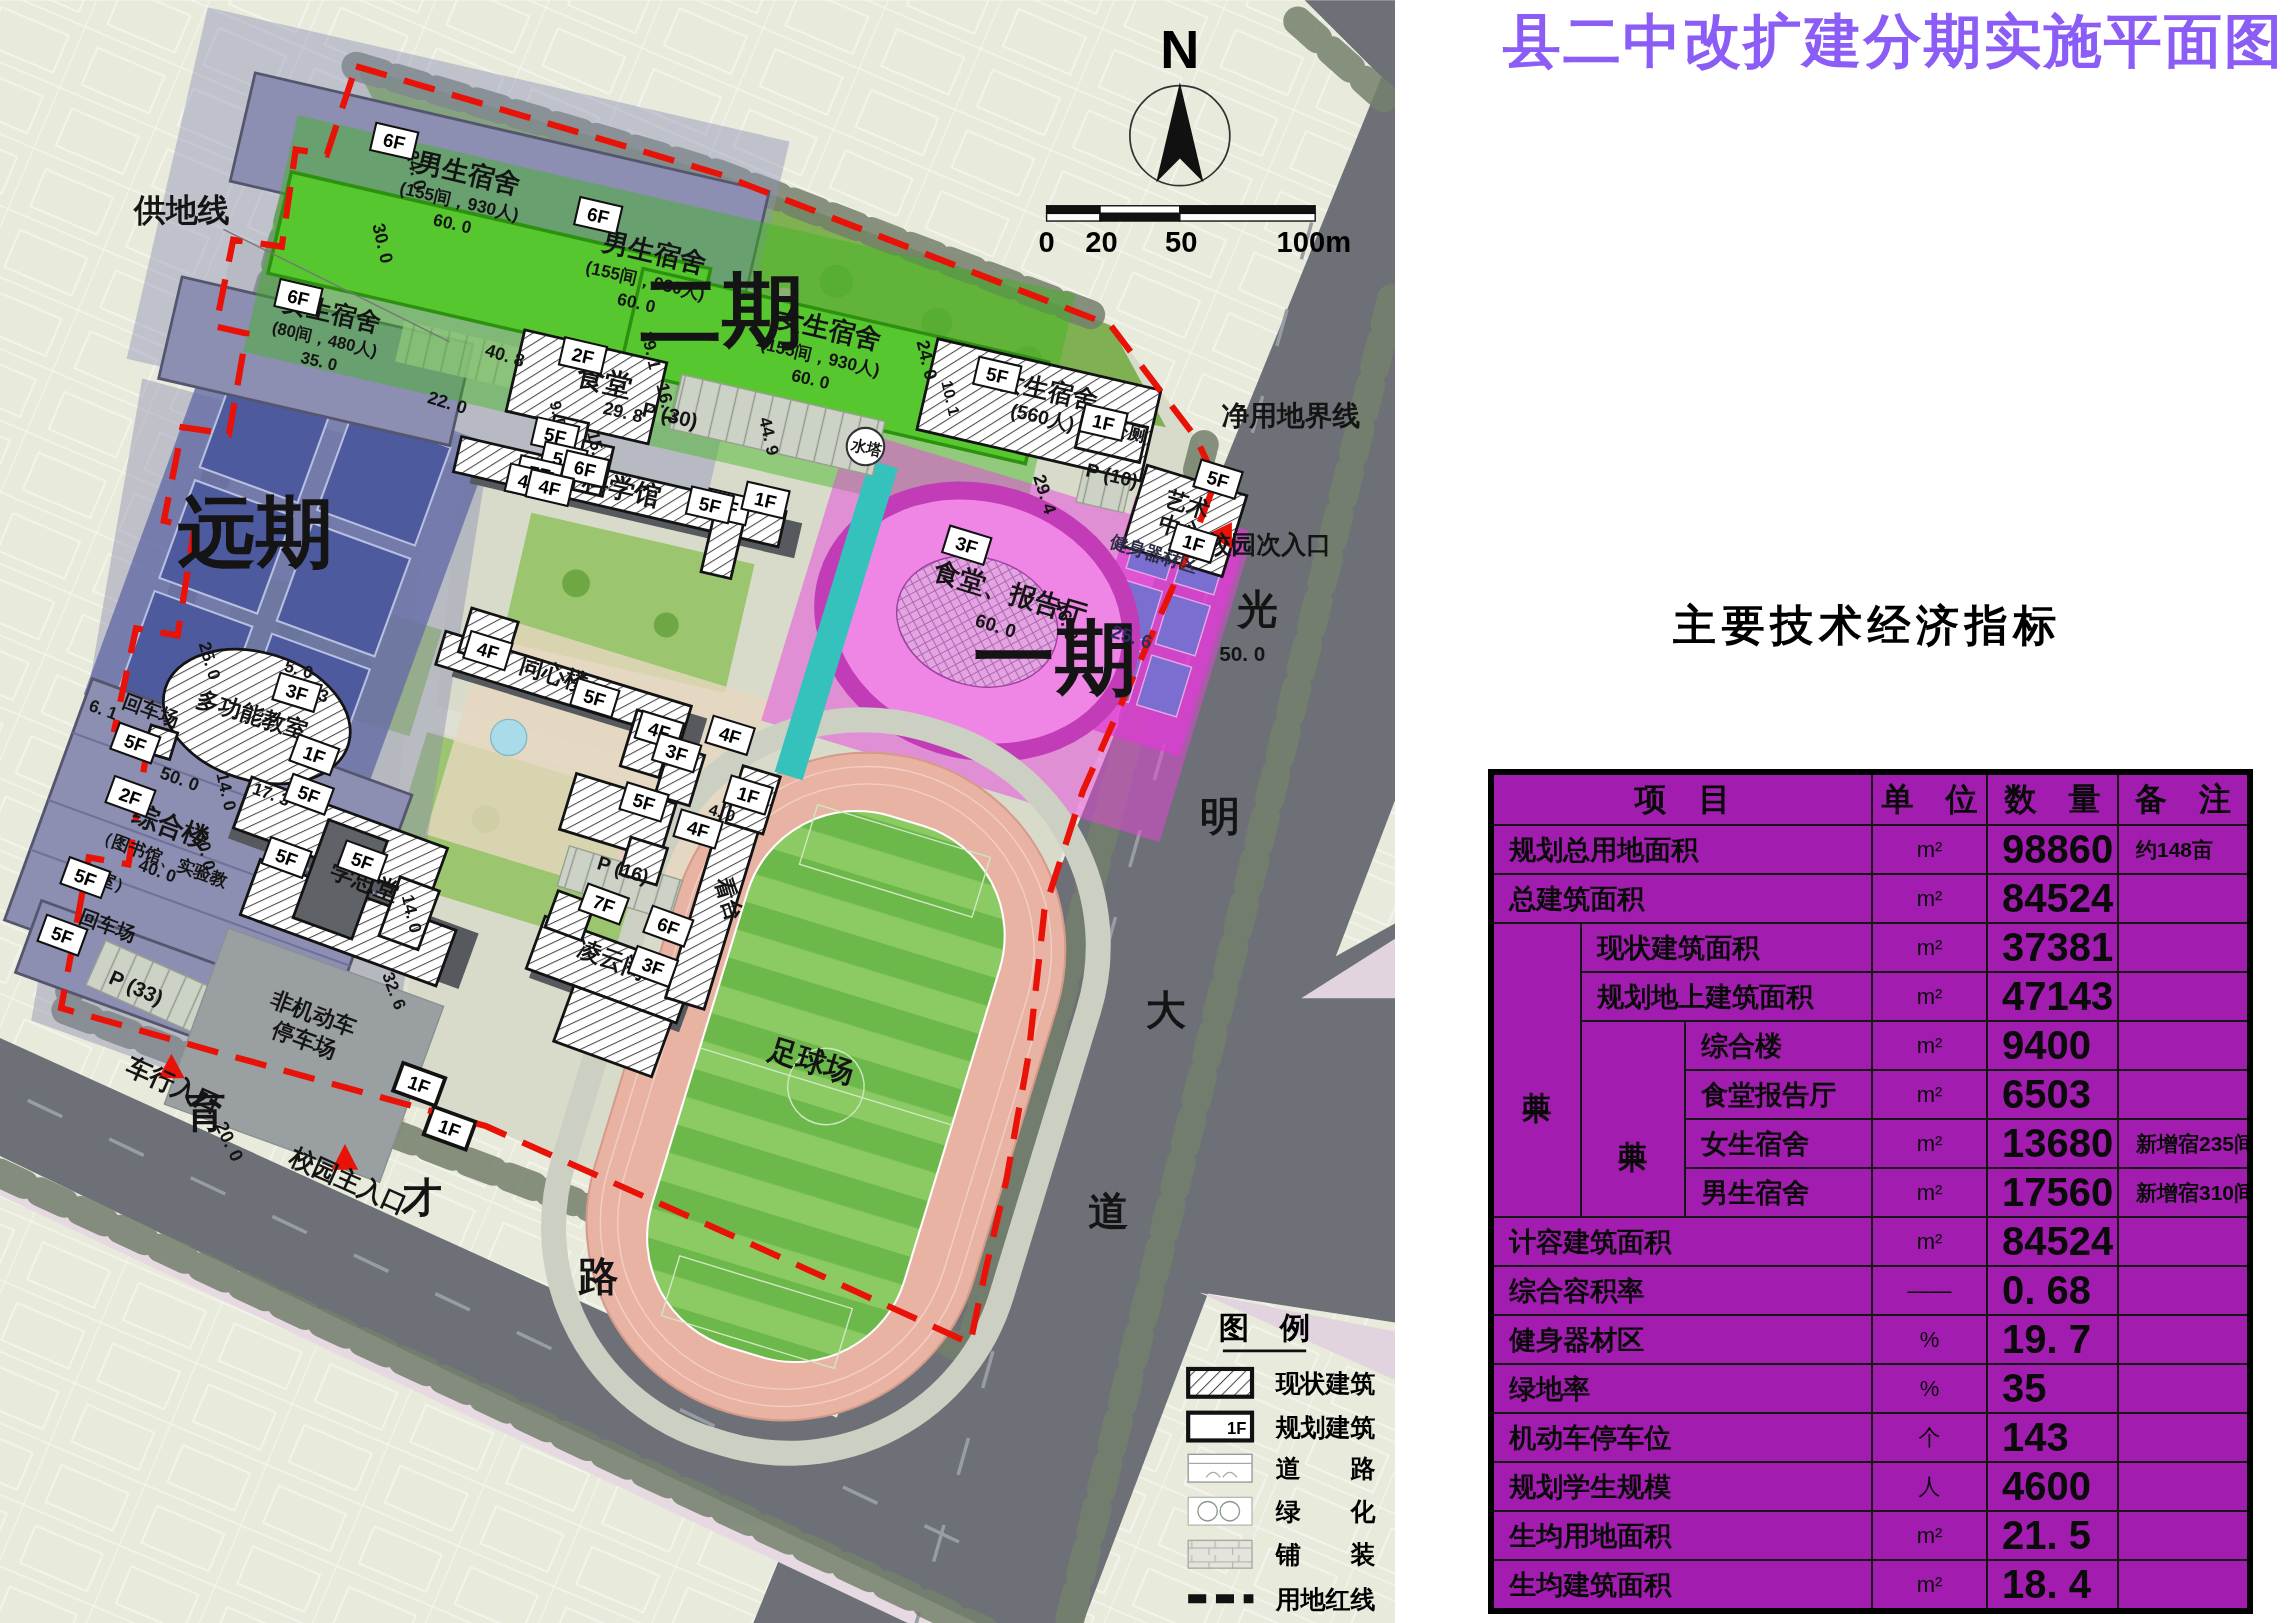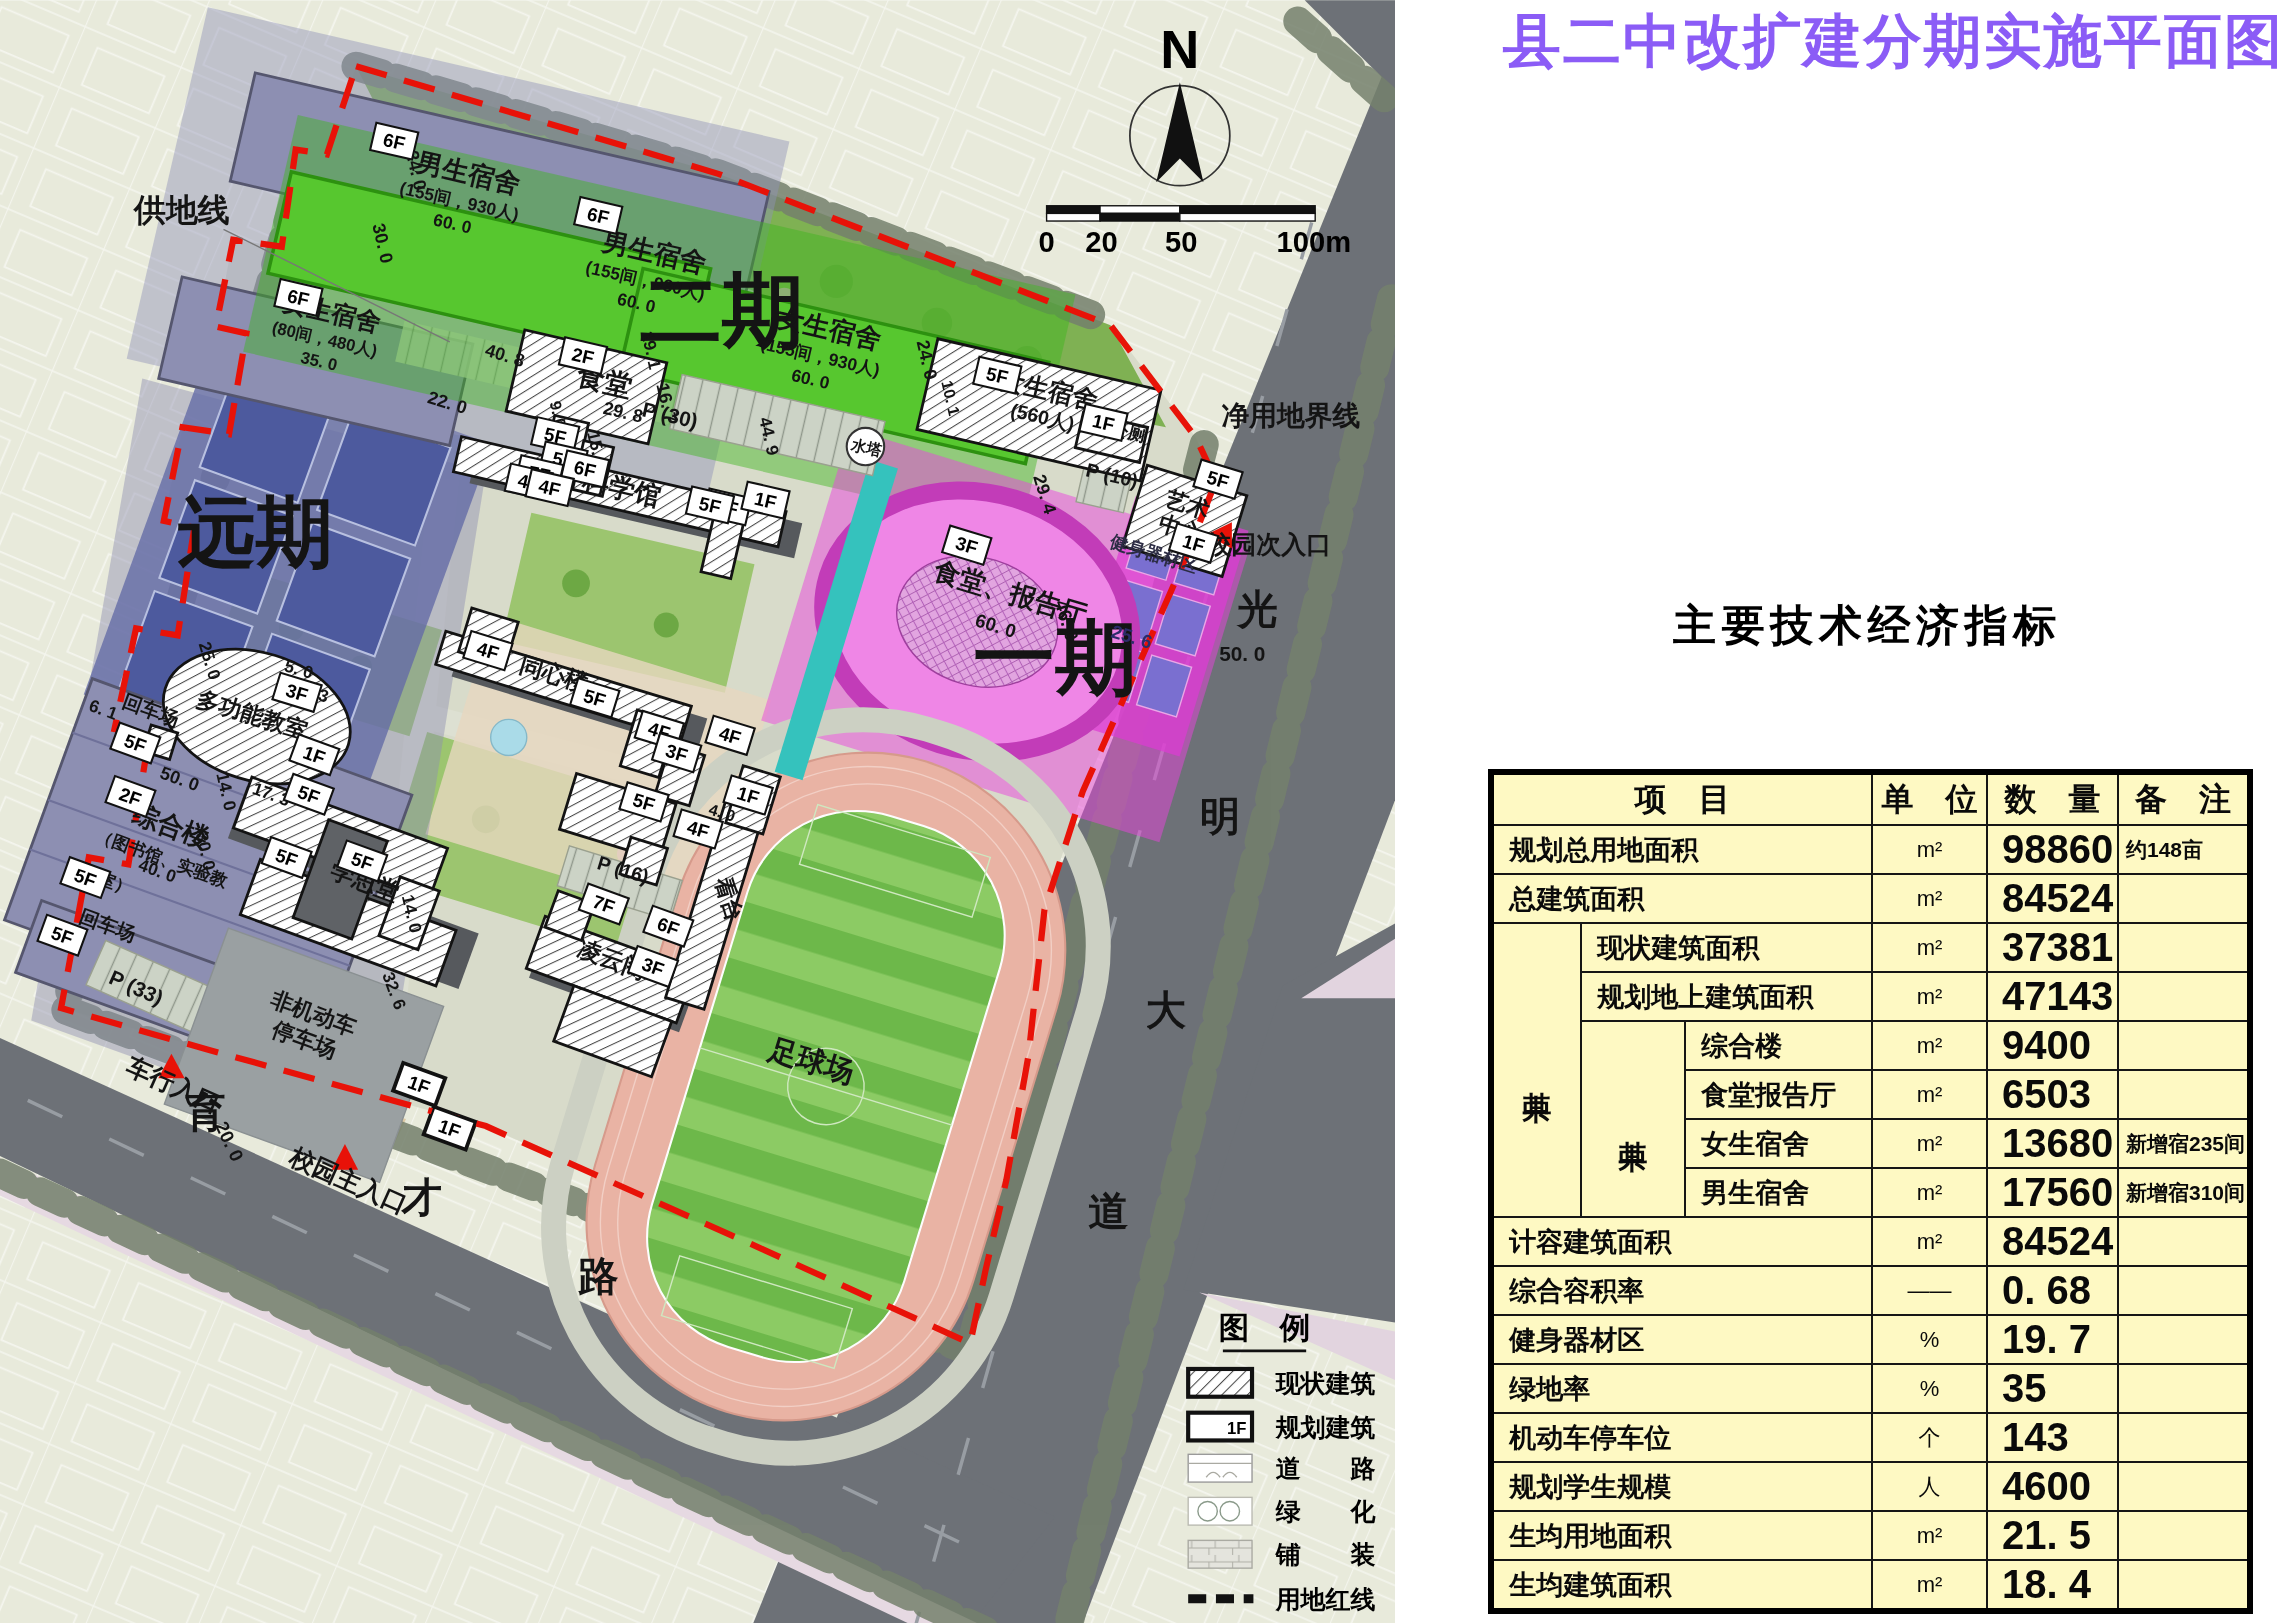--- a/index.html
+++ b/index.html
@@ -5,29 +5,29 @@
   html,body{margin:0;padding:0;background:#ffffff;}
   body{position:relative;width:2295px;height:1624px;overflow:hidden;font-family:"Liberation Sans",sans-serif;}
   #map-wrap{position:absolute;left:0;top:0;width:1395px;height:1624px;}
   svg text{font-family:"Liberation Sans",sans-serif;}
   svg text.serif{font-family:"Liberation Serif",serif;}
   #main-title{position:absolute;left:1492px;top:2.8px;width:803px;text-align:center;
     font-family:"Liberation Serif",serif;font-weight:900;font-size:58px;letter-spacing:2.1px;color:#8b5cf6;white-space:nowrap;}
   #table-title{position:absolute;left:1488px;top:597px;width:759px;text-align:center;
     font-family:"Liberation Serif",serif;font-weight:700;font-size:43px;letter-spacing:5.6px;color:#000;}
   #econ-table-wrap{position:absolute;left:1488px;top:769px;}
-  table.econ{border-collapse:collapse;border:6.2px solid #000;table-layout:fixed;width:759px;background:#fef9c3;}
+  table.econ{border-collapse:collapse;border:6.2px solid #000;table-layout:fixed;width:759px;background:#a21caf;}
   table.econ td{border:2.1px solid #161616;overflow:hidden;white-space:nowrap;vertical-align:middle;color:#0a0a0a;}
   table.econ tr{height:47px;}
   table.econ tr.hdr{height:53px;}
   table.econ tr.hdr td{text-align:center;font-size:32px;font-weight:700;}
   td.item{padding-left:15.3px;font-size:27px;font-weight:700;}
   td.unit{text-align:center;font-size:22px;}
   td.qty{padding-left:14px;font-size:40px;font-weight:600;}
-  td.note{padding-left:7px;font-size:21px;font-weight:700;}
+  td.note{padding-left:17px;font-size:21px;font-weight:700;}
   td.vertc{text-align:center;}
   td.vertc span{writing-mode:vertical-lr;text-orientation:upright;font-size:29px;font-weight:700;letter-spacing:2.8px;display:inline-block;line-height:1;}
 </style>
 </head>
 <body>
 
 <div id="map-wrap">
 <svg width="1395" height="1624" viewBox="0 0 2010 2339">
   <defs>
     <pattern id="cad" width="150" height="95" patternUnits="userSpaceOnUse" patternTransform="rotate(23)">

